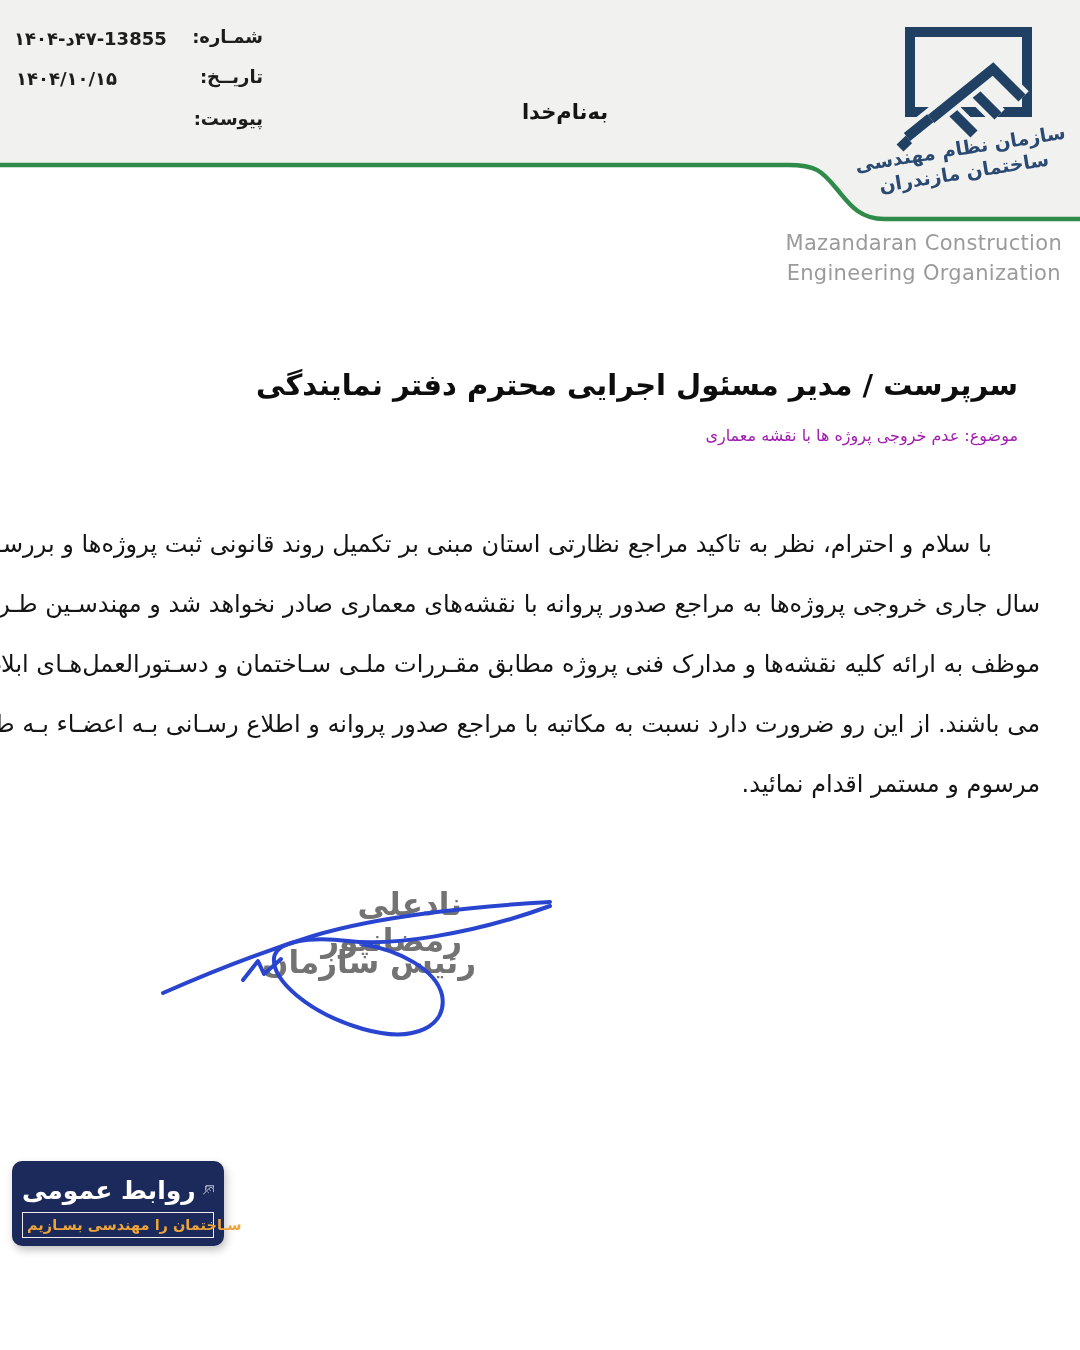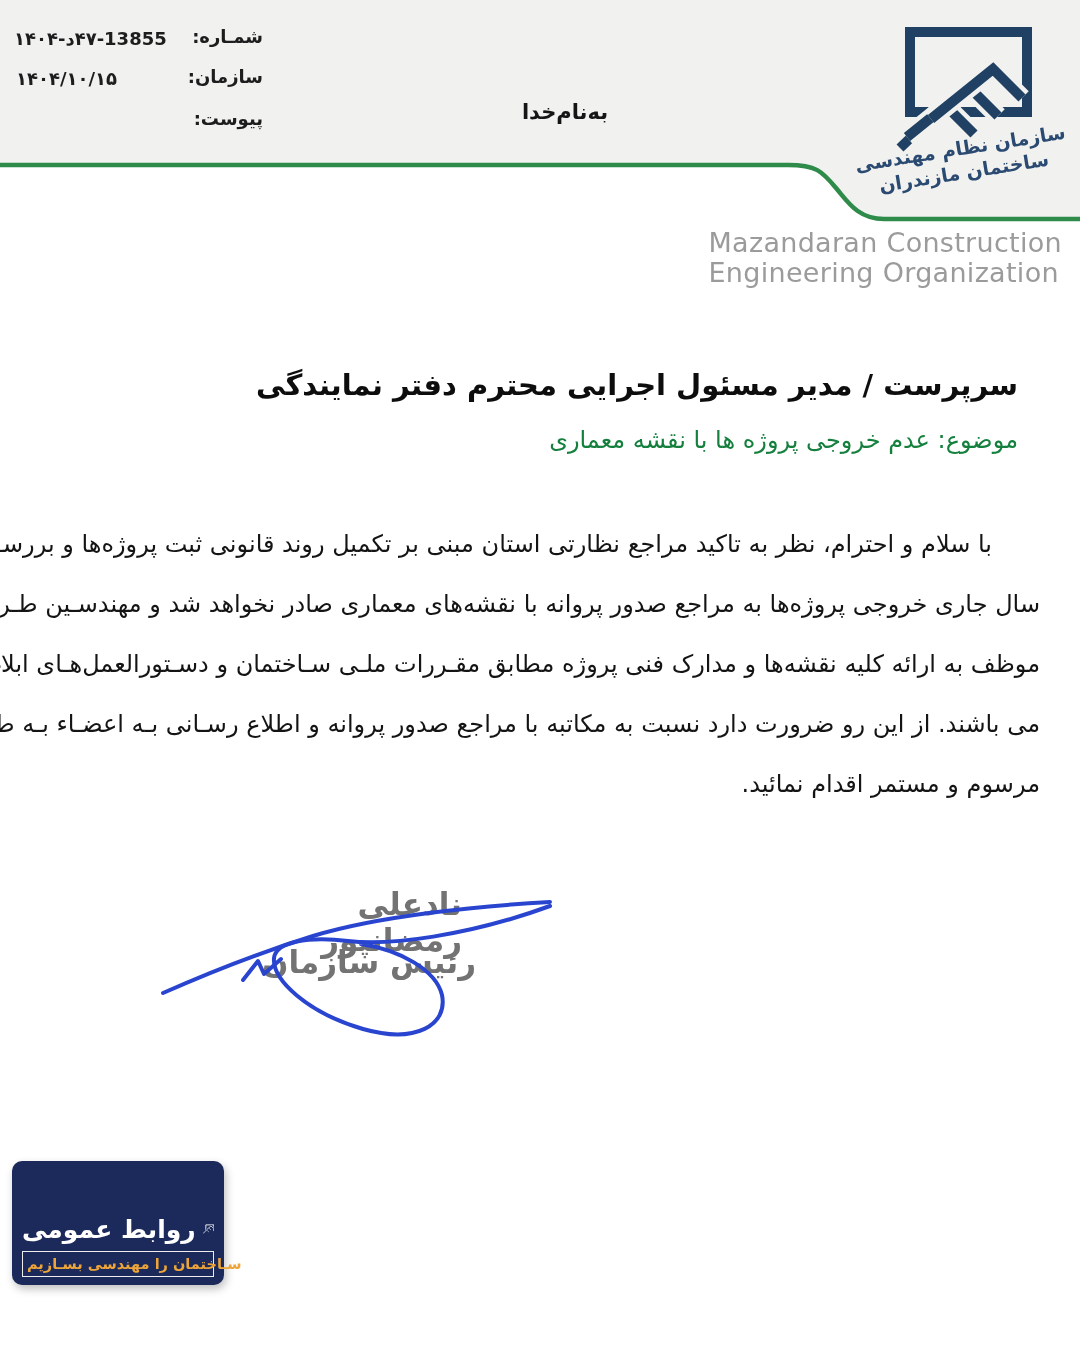--- a/index.html
+++ b/index.html
@@ -25,34 +25,34 @@
     left:440px; top:100px; width:250px; text-align:center;
     font-size:21px; font-weight:bold; direction:rtl; color:#151515;
   }
   .logo-svg { left:882px; top:22px; }
   .calligraphy {
     left:842px; top:136px; width:240px; text-align:center;
     font-size:19px; font-weight:bold; color:#2a4a72; direction:rtl;
     transform:rotate(-9deg); line-height:24px;
   }
   .org-en {
-    right:18px; top:228px; text-align:left;
-    font-size:27px; color:#9b9b9b; line-height:30px; letter-spacing:0.3px;
+    right:18px; top:228px; text-align:center;
+    font-size:21px; color:#9b9b9b; line-height:30px; letter-spacing:0.3px;
   }
 
   
   .addr1, .addr2 {
     right:62px; direction:rtl; text-align:right;
     font-size:29px; font-weight:bold; color:#0d0d0d;
   }
   .addr1 { top:311px; }
   .addr2 { top:368px; }
   .subject {
     right:62px; top:426px; direction:rtl; text-align:center;
-    font-size:24px; color:#15803d;
+    font-size:16px; color:#a21caf;
   }
   .body-block { left:68px; right:40px; top:514px; direction:rtl; }
   .body-line {
     font-size:24px; color:#141414; height:60px; line-height:60px;
     text-align:justify; text-align-last:justify; white-space:nowrap;
   }
   .body-line.first { text-indent:48px; }
   .body-line.last  { text-align:right; text-align-last:right; }
 
   
@@ -66,21 +66,21 @@
 
   
   .badge {
     left:12px; top:1161px; width:212px;
     background:#1b2a5a; border-radius:10px;
     padding:9px 10px 8px 10px;
     box-shadow:2px 4px 8px rgba(0,0,0,0.25);
   }
   .badge-row1 {
     display:flex; flex-direction:row-reverse; align-items:center;
-    justify-content:center; gap:7px;margin-top:39px;
+    justify-content:center; gap:7px;
   }
   .badge-title {
     color:#ffffff; font-weight:bold; font-size:25px; direction:rtl;
     white-space:nowrap;
   }
   .badge-slogan-box {
     margin-top:2px; border:1.5px solid #ededed; padding:2px 4px 3px 4px;
     text-align:center;
   }
   .badge-slogan {
@@ -92,21 +92,21 @@
 <body>
 
 <div id="page">
 
   <svg class="abs swoosh" width="1080" height="260" viewBox="0 0 1080 260">
     <path d="M0,0 H1080 V219 H884 C858,219 848,202 836,188 C822,171 816,165 788,165 H0 Z" fill="#f1f1ef"></path>
     <path d="M0,165 H788 C816,165 822,171 836,188 C848,202 858,219 884,219 H1080" stroke="#2e8b4a" stroke-width="4.5" fill="none"></path>
   </svg>
 
   <div class="abs meta-label" style="top:26px">شمـاره:</div>
-  <div class="abs meta-label" style="top:66px">سازمان:</div>
+  <div class="abs meta-label" style="top:66px">تاریــخ:</div>
   <div class="abs meta-label" style="top:108px">پیوست:</div>
 
   <div class="abs meta-value" style="left:14px; top:28px">۱۴۰۴-د۴۷-13855</div>
   <div class="abs meta-value" style="left:16px; top:68px">۱۴۰۴/۱۰/۱۵</div>
   <div class="abs meta-value" style="left:16px; top:108px"></div>
 
   <div class="abs bismillah">به‌نام‌خدا</div>
 
   <svg class="abs logo-svg" width="170" height="152" viewBox="0 0 170 152">
     <rect x="28" y="10" width="117" height="80" fill="none" stroke="#204163" stroke-width="10"></rect>

